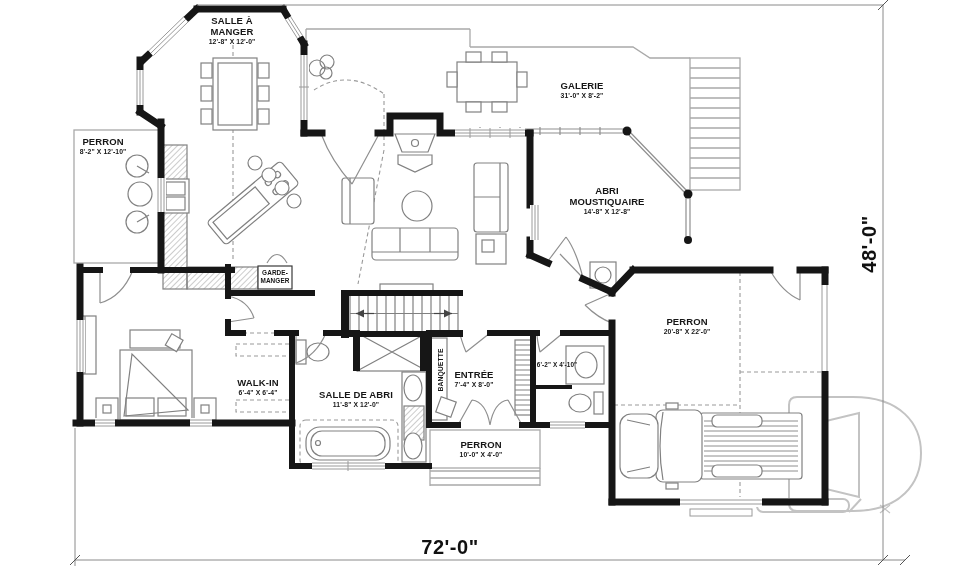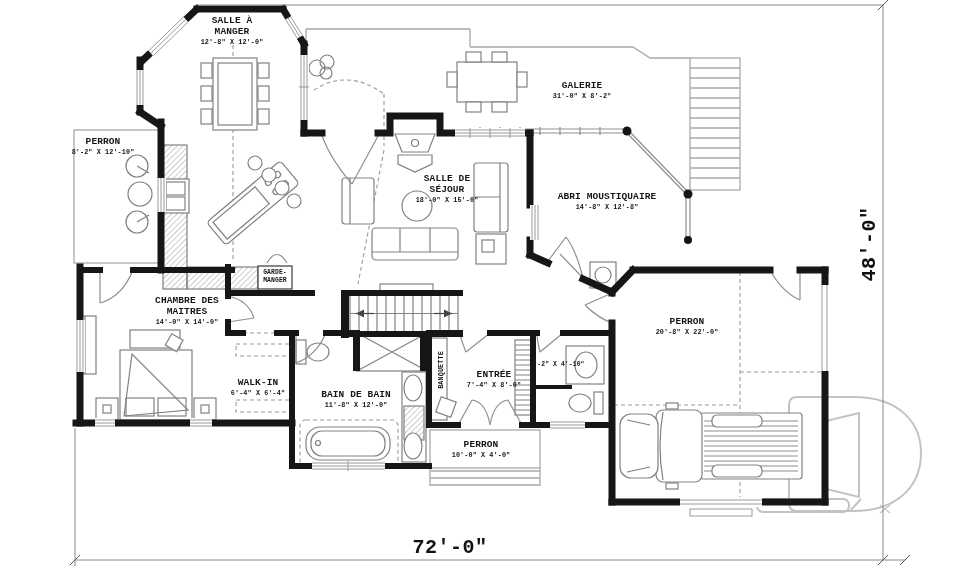--- a/index.html
+++ b/index.html
@@ -1,17 +1,17 @@
 <!DOCTYPE html>
 <html><head>
 <meta charset="utf-8">
 <style>
   html,body{margin:0;padding:0;background:#fff;}
   .canvas{position:relative;width:960px;height:569px;background:#fff;overflow:hidden;
-          font-family:Liberation Mono, monospace;}
+          font-family:Liberation Sans, sans-serif;}
   .canvas svg{position:absolute;left:0;top:0;}
   .rlabel{position:absolute;transform:translate(-50%,-50%);text-align:center;color:#161616;line-height:1.18;}
   .rname{font-weight:700;font-size:9.5px;letter-spacing:.1px;}
   .rdims{font-weight:700;font-size:6.8px;margin-top:1px;letter-spacing:.1px;}
   .gm .rname{font-size:6.4px;line-height:1.3;}
   .vert{transform:translate(-50%,-50%) rotate(-90deg);white-space:nowrap;}
   .dim-label{position:absolute;transform:translate(-50%,-50%);font-weight:700;font-size:20px;color:#111;
              white-space:nowrap;letter-spacing:.5px;}
   .dim-label.vert{transform:translate(-50%,-50%) rotate(-90deg);}
 </style>
@@ -351,51 +351,43 @@
 </svg>
 
 <div class="rlabel" style="left:232px;top:31px;width:72px">
   <div class="rname">SALLE À MANGER</div>
   <div class="rdims">12'-8" X 12'-0"</div>
 </div>
 <div class="rlabel" style="left:103px;top:146px;width:90px">
   <div class="rname">PERRON</div>
   <div class="rdims">8'-2" X 12'-10"</div>
 </div>
-<div class="rlabel" style="left:447px;top:189px;width:70px">
-  <div class="rname">SALLE DE SÉJOUR</div>
-  <div class="rdims">18'-0" X 15'-0"</div>
-</div>
 <div class="rlabel" style="left:582px;top:90px;width:110px">
   <div class="rname">GALERIE</div>
   <div class="rdims">31'-0" X 8'-2"</div>
 </div>
 <div class="rlabel" style="left:607px;top:201px;width:100px">
   <div class="rname">ABRI MOUSTIQUAIRE</div>
   <div class="rdims">14'-8" X 12'-8"</div>
 </div>
 <div class="rlabel gm" style="left:275px;top:277px;width:34px">
   <div class="rname">GARDE-MANGER</div>
 </div>
-<div class="rlabel" style="left:187px;top:311px;width:86px">
-  <div class="rname">CHAMBRE DES MAITRES</div>
-  <div class="rdims">14'-0" X 14'-0"</div>
-</div>
 <div class="rlabel" style="left:258px;top:387px;width:70px">
   <div class="rname">WALK-IN</div>
   <div class="rdims">6'-4" X 6'-4"</div>
 </div>
 <div class="rlabel" style="left:356px;top:399px;width:110px">
-  <div class="rname">BAIN DE BAIN</div>
+  <div class="rname">SALLE DE ABRI</div>
   <div class="rdims">11'-8" X 12'-0"</div>
 </div>
 <div class="rlabel vert" style="left:441px;top:370px">
   <div class="rname" style="font-size:6.8px">BANQUETTE</div>
 </div>
-<div class="rlabel" style="left:494px;top:379px;width:80px">
+<div class="rlabel" style="left:474px;top:379px;width:80px">
   <div class="rname">ENTRÉE</div>
   <div class="rdims">7'-4" X 8'-0"</div>
 </div>
 <div class="rlabel" style="left:557px;top:364px;width:60px">
   <div class="rdims" style="font-size:6.4px">6'-2" X 4'-10"</div>
 </div>
 <div class="rlabel" style="left:481px;top:449px;width:90px">
   <div class="rname">PERRON</div>
   <div class="rdims">10'-0" X 4'-0"</div>
 </div>

